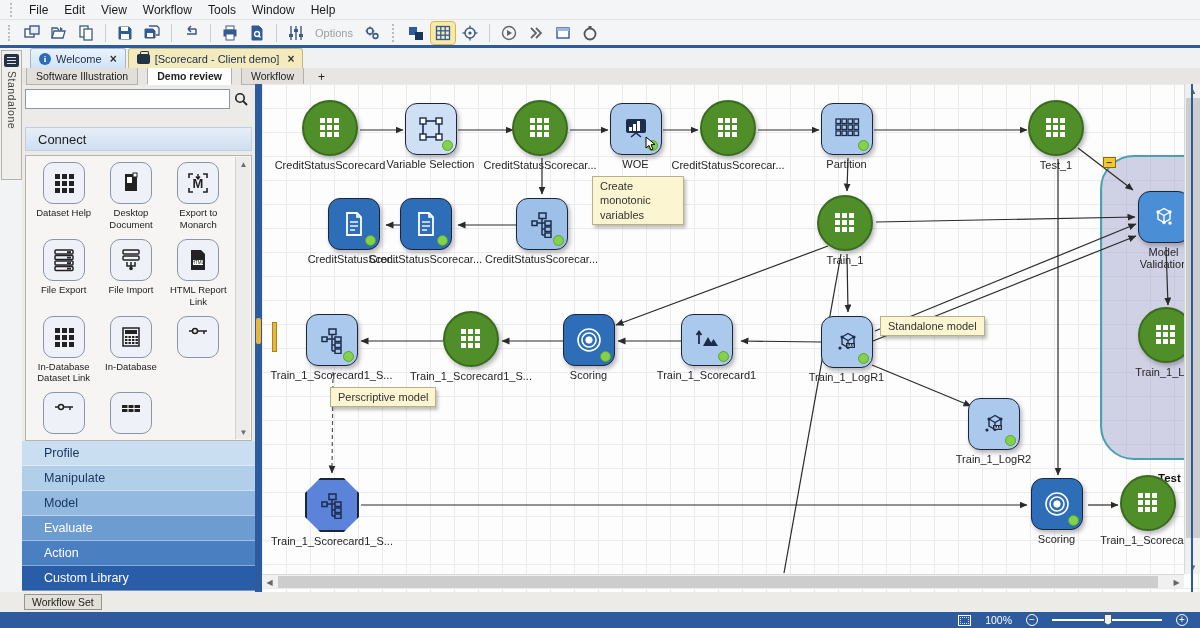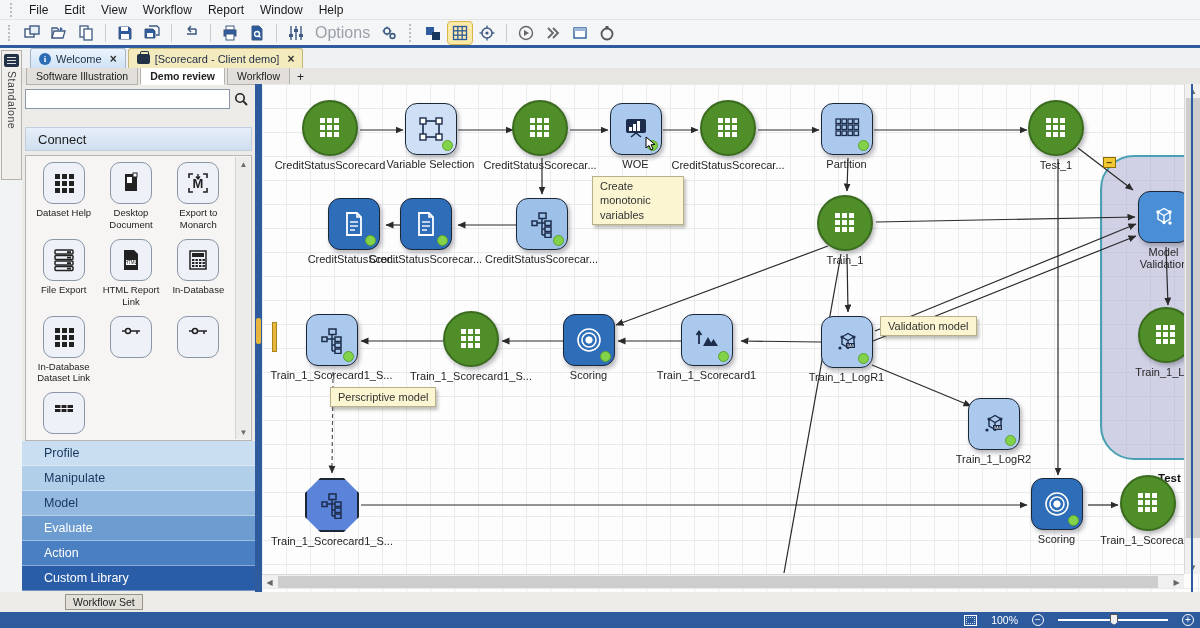--- a/index.html
+++ b/index.html
@@ -10,39 +10,39 @@
   #menubar { position:absolute; left:0; top:0; width:1200px; height:20px; background:#f4f5f7; display:flex; align-items:center; padding-left:10px; gap:2px; border-bottom:1px solid #e3e4e6;}
   #menubar .grip { width:4px; height:14px; border-left:2px dotted #b9bcc2; margin-right:6px;}
   .menu-item { padding:2px 7px; color:#1a1a1a; cursor:default; }
   #toolbar { position:absolute; left:0; top:20px; width:1200px; height:25px; background:#f4f5f7; display:flex; align-items:center; padding-left:8px; gap:3px; }
   #toolbar .grip { width:4px; height:16px; border-left:2px dotted #b9bcc2; margin-right:5px;}
   .tb-btn { width:24px; height:22px; display:flex; align-items:center; justify-content:center; border-radius:3px; }
   .tb-btn svg { display:block; }
   .tb-btn.active { background:#fbe9a8; outline:1px solid #d9b64a; }
   .tb-sep { width:1px; height:18px; background:#c9ccd1; margin:0 4px; }
   .tb-sep2 { width:4px; height:18px; border-left:2px dotted #b9bcc2; margin:0 5px; }
-  .tb-text { color:#9aa0a8; padding:0 4px; font-size:16px; }
+  .tb-text { color:#9aa0a8; padding:0 4px; font-size:11px; }
   #accent-strip { position:absolute; left:0; top:45px; width:1200px; height:3px; background:#2d5b9e; }
 
   
   #standalone-tab { position:absolute; left:1px; top:50px; width:21px; height:130px; background:#f1efec; border:1px solid #b5b2ac; display:flex; flex-direction:column; align-items:center; padding-top:3px; gap:4px;}
   #standalone-tab .app-ic { width:15px; height:13px; background:#233247; border-radius:2px; position:relative; flex:none;}
   #standalone-tab .app-ic:before { content:""; position:absolute; left:3px; top:3px; width:9px; height:7px; background:linear-gradient(#fff 0 1px, transparent 1px 3px, #fff 3px 4px, transparent 4px 6px, #fff 6px 7px); opacity:.85;}
   #standalone-tab span { writing-mode:vertical-rl; font-size:10.5px; color:#444; letter-spacing:.5px; }
 
   
   #tabbar { position:absolute; left:22px; top:48px; width:1178px; height:20px; background:#f0f1f3; display:flex; align-items:flex-end; gap:2px; padding-left:8px; }
   .doc-tab { height:20px; display:flex; align-items:center; gap:5px; padding:0 8px; border:1px solid #a9b4c2; border-bottom:none; border-radius:3px 3px 0 0; font-size:11px; color:#1c2c45;}
   .doc-tab.welcome { background:linear-gradient(#eaf3fc,#cfe3f6); }
   .doc-tab.active { background:#f3ebbd; border-color:#c4b676; }
   .doc-tab .x { font-size:12px; color:#333; margin-left:3px; font-weight:bold;}
   .info-ic { width:12px; height:12px; border-radius:50%; background:#2d6db5; color:#fff; font-size:9px; font-weight:bold; display:flex;align-items:center;justify-content:center; font-family:"Liberation Serif",serif;}
   .brief-ic { width:13px; height:10px; background:#233247; border-radius:2px; position:relative; }
   .brief-ic:before { content:""; position:absolute; top:-3px; left:3px; width:7px; height:3px; border:1.5px solid #233247; border-bottom:none; border-radius:2px 2px 0 0;}
-  #subtabbar { position:absolute; left:22px; top:68px; width:1178px; height:17px; background:#e8e6e2; display:flex; align-items:stretch; padding-left:4px; gap:2px;}
+  #subtabbar { position:absolute; left:22px; top:68px; width:1178px; height:17px; background:#e8e6e2; display:flex; align-items:stretch; padding-left:4px; gap:9px;}
   .sub-tab { display:flex; align-items:center; padding:0 9px; font-size:10.5px; color:#222; background:#e2dfda; border:1px solid #b5b2ac; border-top:none;}
   .sub-tab.active { background:#fff; font-weight:bold; border-bottom-color:#fff;}
   .sub-tab.plus { border:none; background:transparent; font-size:12px; padding:0 5px;}
 
   
   #leftpanel { position:absolute; left:22px; top:85px; width:233px; height:507px; background:#ecebe7; }
   #search-row { position:absolute; left:3px; top:3px; width:227px; height:22px; display:flex; align-items:center; }
   #search-input { flex:1; height:20px; border:1px solid #8a97a8; background:#fff; padding:0 5px; font-size:11px; font-family:"Liberation Sans",sans-serif;}
   #search-ic { width:22px; height:20px; display:flex; align-items:center; justify-content:center; }
   #connect-header { position:absolute; left:3px; top:42px; width:227px; height:24px; background:linear-gradient(#e6eef8,#cfdff0); display:flex; align-items:center; padding-left:12px; font-size:13px; color:#1c1c1c; border:1px solid #c2cede;}
@@ -52,22 +52,22 @@
   .pal-icon { width:42px; height:42px; border:1.5px solid #8a95a6; border-radius:10px; background:#eef1f8; display:flex; align-items:center; justify-content:center; }
   .pal-label { margin-top:3px; font-size:9.5px; color:#222; text-align:center; line-height:1.25; width:64px;}
   #palette-scroll { position:absolute; right:1px; top:1px; width:15px; height:282px; background:#ececea; border-left:1px solid #d5d3cf;}
   .scr-arrow { position:absolute; left:0; width:15px; height:14px; color:#6a6a6a; font-size:8px; display:flex; align-items:center; justify-content:center;}
   
   #categories { position:absolute; left:0; top:356px; width:233px; }
   .cat-btn { height:25px; display:flex; align-items:center; padding-left:22px; font-size:12.5px; border-bottom:1px solid rgba(255,255,255,.35); }
 
   
   #belowbar { position:absolute; left:0; top:592px; width:1200px; height:20px; background:#ecebe7; }
-  #workflowset-btn { position:absolute; left:24px; top:2px; height:16px; padding:0 7px; background:#e3e0da; border:1px solid #97948e; font-size:10.5px; color:#222; display:flex; align-items:center;margin-left:41px;}
-  #statusbar { position:absolute; left:0; top:612px; width:1200px; height:16px; background:#2d5b9e; display:flex; align-items:center; justify-content:flex-end; color:#fff; gap:14px; padding-right:6px;}
+  #workflowset-btn { position:absolute; left:24px; top:2px; height:16px; padding:0 7px; background:#e3e0da; border:1px solid #97948e; font-size:10.5px; color:#222; display:flex; align-items:center;}
+  #statusbar { position:absolute; left:0; top:612px; width:1200px; height:16px; background:#2d5b9e; display:flex; align-items:center; justify-content:flex-end; color:#fff; gap:14px; padding-right:12px;}
   #statusbar .fit-ic { width:13px; height:11px; border:1.5px solid #fff; background:#2d5b9e; position:relative;}
   #statusbar .fit-ic:before{ content:""; position:absolute; inset:1px; border:1px dotted #cfe0f5;}
   #zoom-label { font-size:10.5px; }
   .zoom-circle { width:12px; height:12px; border-radius:50%; border:1.5px solid #fff; color:#fff; font-size:10px; line-height:9px; text-align:center; }
   #zoom-track { width:110px; height:2px; background:#fff; position:relative; }
   #zoom-thumb { position:absolute; left:52px; top:-5px; width:8px; height:11px; background:#f0f0f0; border:1px solid #555; clip-path:polygon(0 0,100% 0,100% 70%,50% 100%,0 70%);}
 
   
   #canvas-wrap { position:absolute; left:255px; top:84px; width:945px; height:508px; background:#fff; }
   #canvas-strip { position:absolute; left:0; top:0; width:7px; height:508px; background:#2d5b9e; }
@@ -101,21 +101,21 @@
 </style>
 </head>
 <body>
 
 <div id="menubar">
     <span class="grip"></span>
     <span class="menu-item">File</span>
     <span class="menu-item">Edit</span>
     <span class="menu-item">View</span>
     <span class="menu-item">Workflow</span>
-    <span class="menu-item">Report</span>
+    <span class="menu-item">Tools</span>
     <span class="menu-item">Window</span>
     <span class="menu-item">Help</span>
   </div>
 <div id="toolbar">
     <span class="grip"></span>
     <span class="tb-btn">
       <svg width="16" height="16">
         <rect x="1" y="4" width="9" height="8" fill="#fff" stroke="#3e5a82" stroke-width="1.4"></rect>
         <rect x="6" y="1" width="9" height="8" fill="#e8eef7" stroke="#3e5a82" stroke-width="1.4"></rect>
       </svg>
@@ -347,27 +347,58 @@
                 <rect x="15" y="8.7" width="4" height="1.8"></rect>
                 <rect x="15" y="14.2" width="4" height="1.8"></rect>
                 <rect x="15" y="19.7" width="4" height="1.8"></rect>
               </g>
             </svg>
           </div>
           <div class="pal-label">File Export</div>
         </div>
         <div class="pal-item">
           <div class="pal-icon">
+            <svg width="24" height="24">
+              <g fill="none" stroke="#222" stroke-width="1.5">
+                <rect x="4" y="2" width="16" height="4" rx="1"></rect>
+                <rect x="4" y="8" width="16" height="4" rx="1"></rect>
+                <path d="M8,14 v4 h8 v-4 M12,14 v6"></path>
+              </g>
+              <circle cx="12" cy="20.5" r="1.8" fill="#222"></circle>
+            </svg>
+          </div>
+          <div class="pal-label">File Import</div>
+        </div>
+        <div class="pal-item">
+          <div class="pal-icon">
             <svg width="22" height="22">
               <path d="M4,1 H14 L18,5 V21 H4 Z" fill="#222"></path>
               <rect x="6" y="11" width="10" height="5" fill="#fff"></rect>
               <text x="11" y="15.2" font-size="4.5" text-anchor="middle" fill="#222" font-family="Liberation Sans,sans-serif">HTML</text>
             </svg>
           </div>
           <div class="pal-label">HTML Report Link</div>
+        </div>
+        <div class="pal-item">
+          <div class="pal-icon">
+            <svg width="22" height="22">
+              <g fill="#222">
+                <rect x="2" y="2" width="5" height="5"></rect>
+                <rect x="9" y="2" width="5" height="5"></rect>
+                <rect x="16" y="2" width="5" height="5"></rect>
+                <rect x="2" y="9" width="5" height="5"></rect>
+                <rect x="9" y="9" width="5" height="5"></rect>
+                <rect x="16" y="9" width="5" height="5"></rect>
+                <rect x="2" y="16" width="5" height="5"></rect>
+                <rect x="9" y="16" width="5" height="5"></rect>
+                <rect x="16" y="16" width="5" height="5"></rect>
+              </g>
+            </svg>
+          </div>
+          <div class="pal-label">In-Database Dataset Link</div>
         </div>
         <div class="pal-item">
           <div class="pal-icon">
             <svg width="22" height="22">
               <rect x="3" y="2" width="16" height="18" fill="none" stroke="#222" stroke-width="1.5"></rect>
               <rect x="5" y="4" width="12" height="4" fill="#222"></rect>
               <g fill="#222">
                 <rect x="5" y="10" width="2.4" height="2"></rect>
                 <rect x="8.5" y="10" width="2.4" height="2"></rect>
                 <rect x="12" y="10" width="2.4" height="2"></rect>
@@ -377,38 +408,20 @@
                 <rect x="12" y="13" width="2.4" height="2"></rect>
                 <rect x="15.5" y="13" width="2.4" height="2"></rect>
                 <rect x="5" y="16" width="2.4" height="2"></rect>
                 <rect x="8.5" y="16" width="2.4" height="2"></rect>
                 <rect x="12" y="16" width="2.4" height="2"></rect>
                 <rect x="15.5" y="16" width="2.4" height="2"></rect>
               </g>
             </svg>
           </div>
           <div class="pal-label">In-Database</div>
-        </div>
-        <div class="pal-item">
-          <div class="pal-icon">
-            <svg width="22" height="22">
-              <g fill="#222">
-                <rect x="2" y="2" width="5" height="5"></rect>
-                <rect x="9" y="2" width="5" height="5"></rect>
-                <rect x="16" y="2" width="5" height="5"></rect>
-                <rect x="2" y="9" width="5" height="5"></rect>
-                <rect x="9" y="9" width="5" height="5"></rect>
-                <rect x="16" y="9" width="5" height="5"></rect>
-                <rect x="2" y="16" width="5" height="5"></rect>
-                <rect x="9" y="16" width="5" height="5"></rect>
-                <rect x="16" y="16" width="5" height="5"></rect>
-              </g>
-            </svg>
-          </div>
-          <div class="pal-label">In-Database Dataset Link</div>
         </div>
         <div class="pal-item">
           <div class="pal-icon">
             <svg width="24" height="24">
               <circle cx="9" cy="6" r="2.5" fill="none" stroke="#222" stroke-width="1.5"></circle>
               <path d="M3,6 H6.5 M11.5,6 H21 M18,6 v3" stroke="#222" stroke-width="1.5" fill="none"></path>
             </svg>
           </div>
           <div class="pal-label"></div>
         </div>
@@ -873,21 +886,21 @@
               <rect x="17" y="10" width="5" height="5"></rect>
               <rect x="3" y="17" width="5" height="5"></rect>
               <rect x="10" y="17" width="5" height="5"></rect>
               <rect x="17" y="17" width="5" height="5"></rect>
             </g>
           </svg>
         </div>
         <div class="node-label">Train_1_Scorecar...</div>
       </div>
       <div class="tooltip" style="left: 330px; top: 92px; width: 92px;">Create monotonic variables</div>
-      <div class="tooltip" style="left: 618px; top: 232px;">Validation model</div>
+      <div class="tooltip" style="left: 618px; top: 232px;">Standalone model</div>
       <div class="tooltip" style="left: 68px; top: 303px;">Perscriptive model</div>
     </div>
   <div id="canvas-edge"></div>
 </div>
 
 <div id="belowbar">
   <div id="workflowset-btn">Workflow Set</div>
 </div>
 
 <div id="statusbar">

